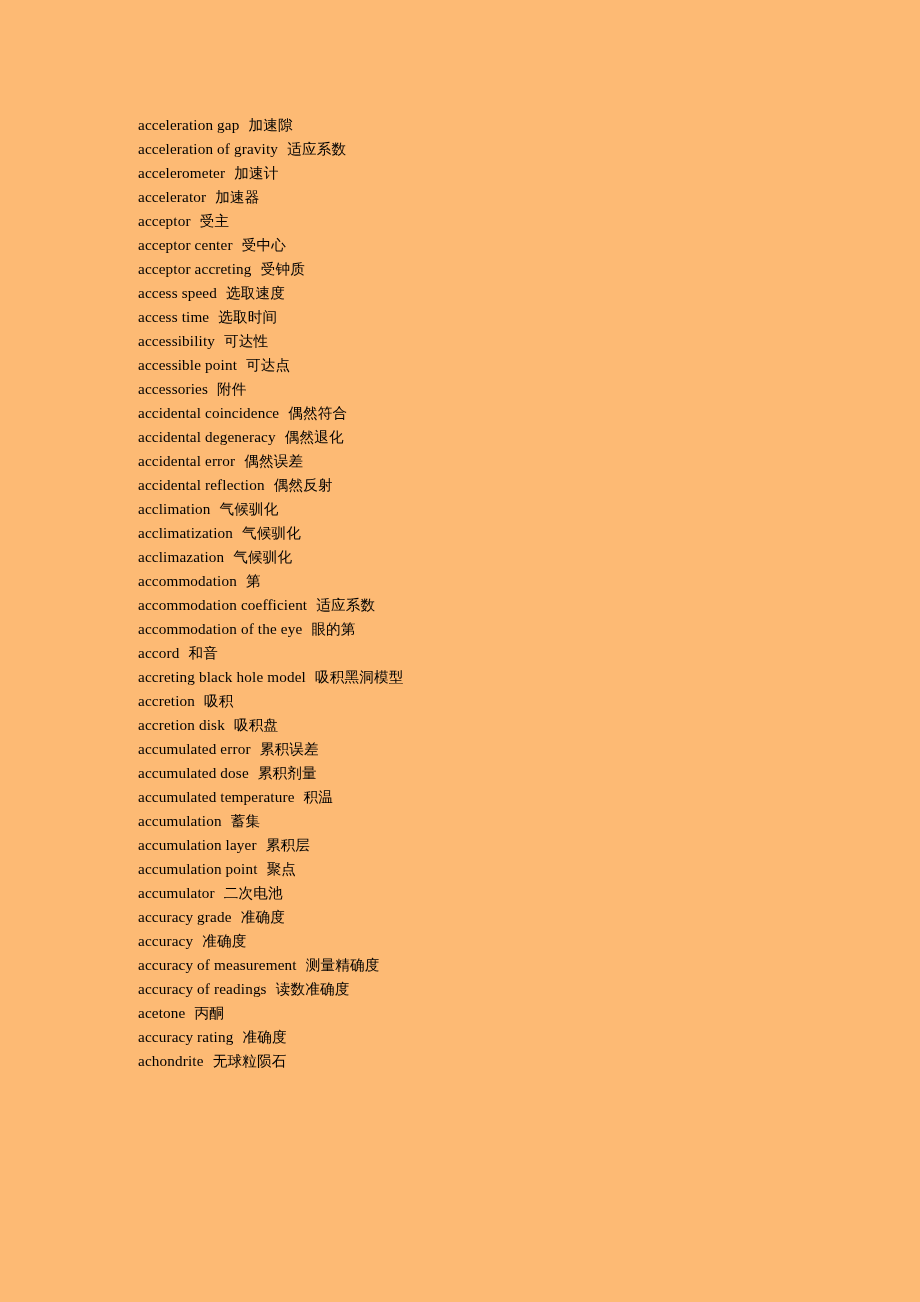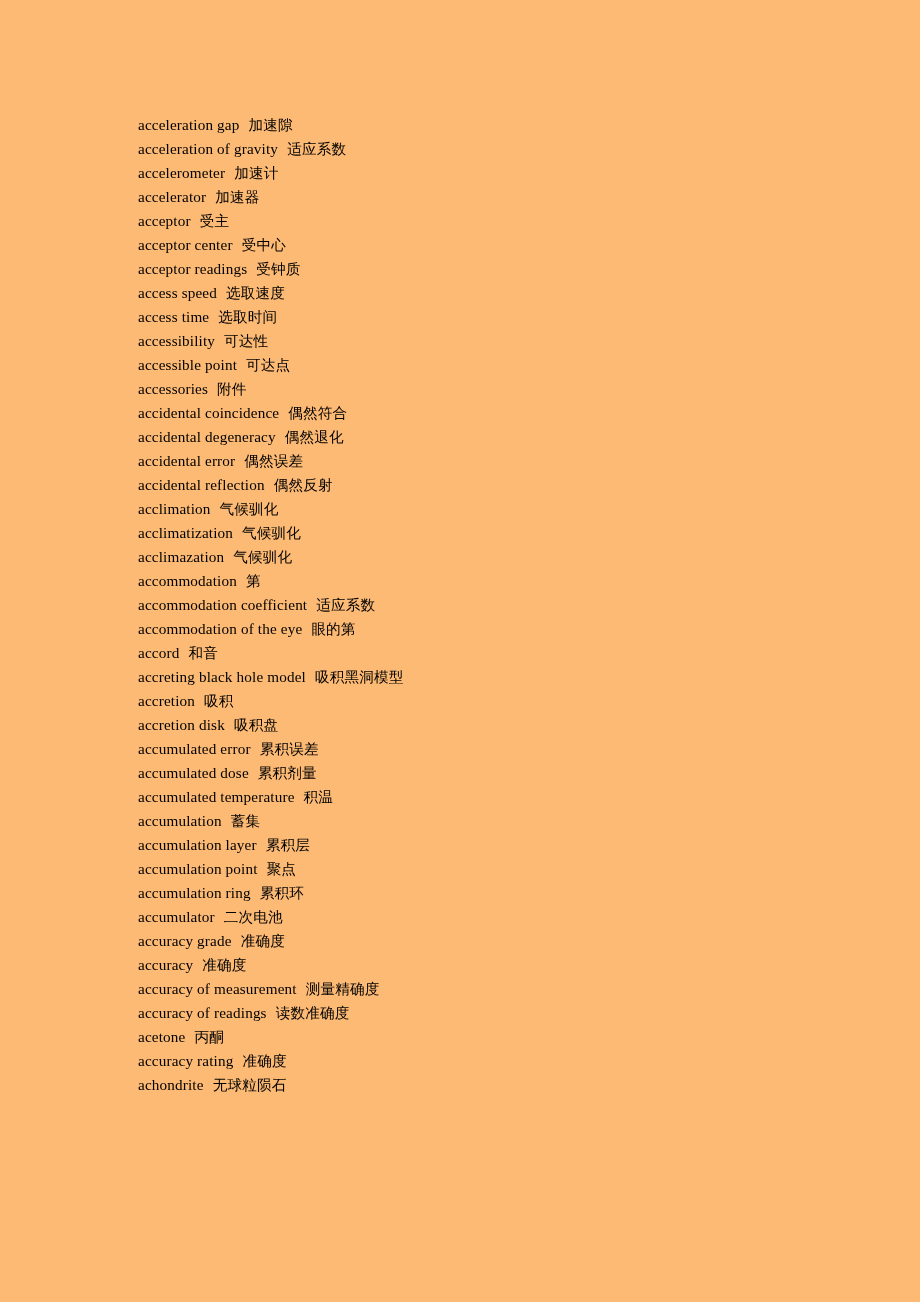--- a/index.html
+++ b/index.html
@@ -54,21 +54,21 @@
 <body>
 
 <div class="page">
   <ul class="glossary-list" id="glossary-list">
       <li class="glossary-entry"><span class="term">acceleration gap</span><span class="gloss">加速隙</span></li>
       <li class="glossary-entry"><span class="term">acceleration of gravity</span><span class="gloss">适应系数</span></li>
       <li class="glossary-entry"><span class="term">accelerometer</span><span class="gloss">加速计</span></li>
       <li class="glossary-entry"><span class="term">accelerator</span><span class="gloss">加速器</span></li>
       <li class="glossary-entry"><span class="term">acceptor</span><span class="gloss">受主</span></li>
       <li class="glossary-entry"><span class="term">acceptor center</span><span class="gloss">受中心</span></li>
-      <li class="glossary-entry"><span class="term">acceptor readings</span><span class="gloss">受钟质</span></li>
+      <li class="glossary-entry"><span class="term">acceptor accreting</span><span class="gloss">受钟质</span></li>
       <li class="glossary-entry"><span class="term">access speed</span><span class="gloss">选取速度</span></li>
       <li class="glossary-entry"><span class="term">access time</span><span class="gloss">选取时间</span></li>
       <li class="glossary-entry"><span class="term">accessibility</span><span class="gloss">可达性</span></li>
       <li class="glossary-entry"><span class="term">accessible point</span><span class="gloss">可达点</span></li>
       <li class="glossary-entry"><span class="term">accessories</span><span class="gloss">附件</span></li>
       <li class="glossary-entry"><span class="term">accidental coincidence</span><span class="gloss">偶然符合</span></li>
       <li class="glossary-entry"><span class="term">accidental degeneracy</span><span class="gloss">偶然退化</span></li>
       <li class="glossary-entry"><span class="term">accidental error</span><span class="gloss">偶然误差</span></li>
       <li class="glossary-entry"><span class="term">accidental reflection</span><span class="gloss">偶然反射</span></li>
       <li class="glossary-entry"><span class="term">acclimation</span><span class="gloss">气候驯化</span></li>
@@ -80,21 +80,20 @@
       <li class="glossary-entry"><span class="term">accord</span><span class="gloss">和音</span></li>
       <li class="glossary-entry"><span class="term">accreting black hole model</span><span class="gloss">吸积黑洞模型</span></li>
       <li class="glossary-entry"><span class="term">accretion</span><span class="gloss">吸积</span></li>
       <li class="glossary-entry"><span class="term">accretion disk</span><span class="gloss">吸积盘</span></li>
       <li class="glossary-entry"><span class="term">accumulated error</span><span class="gloss">累积误差</span></li>
       <li class="glossary-entry"><span class="term">accumulated dose</span><span class="gloss">累积剂量</span></li>
       <li class="glossary-entry"><span class="term">accumulated temperature</span><span class="gloss">积温</span></li>
       <li class="glossary-entry"><span class="term">accumulation</span><span class="gloss">蓄集</span></li>
       <li class="glossary-entry"><span class="term">accumulation layer</span><span class="gloss">累积层</span></li>
       <li class="glossary-entry"><span class="term">accumulation point</span><span class="gloss">聚点</span></li>
-      <li class="glossary-entry"><span class="term">accumulation ring</span><span class="gloss">累积环</span></li>
       <li class="glossary-entry"><span class="term">accumulator</span><span class="gloss">二次电池</span></li>
       <li class="glossary-entry"><span class="term">accuracy grade</span><span class="gloss">准确度</span></li>
       <li class="glossary-entry"><span class="term">accuracy</span><span class="gloss">准确度</span></li>
       <li class="glossary-entry"><span class="term">accuracy of measurement</span><span class="gloss">测量精确度</span></li>
       <li class="glossary-entry"><span class="term">accuracy of readings</span><span class="gloss">读数准确度</span></li>
       <li class="glossary-entry"><span class="term">acetone</span><span class="gloss">丙酮</span></li>
       <li class="glossary-entry"><span class="term">accuracy rating</span><span class="gloss">准确度</span></li>
       <li class="glossary-entry"><span class="term">achondrite</span><span class="gloss">无球粒陨石</span></li>
     </ul>
 </div>

